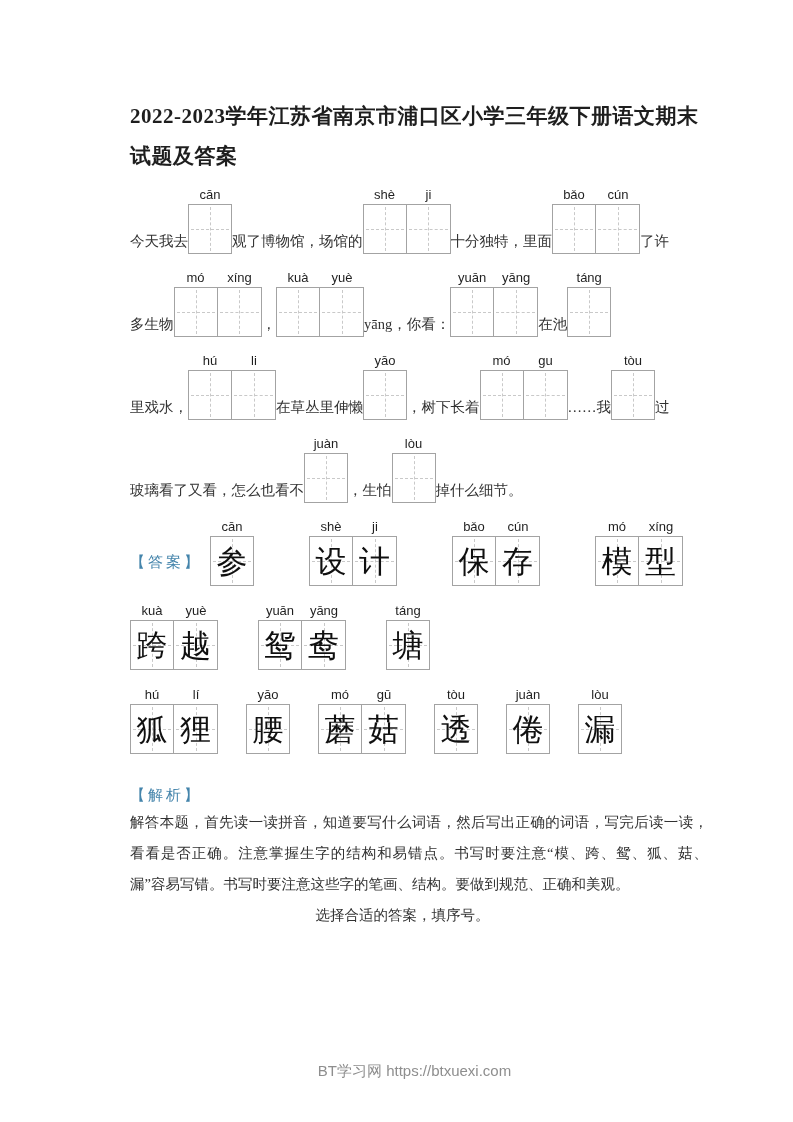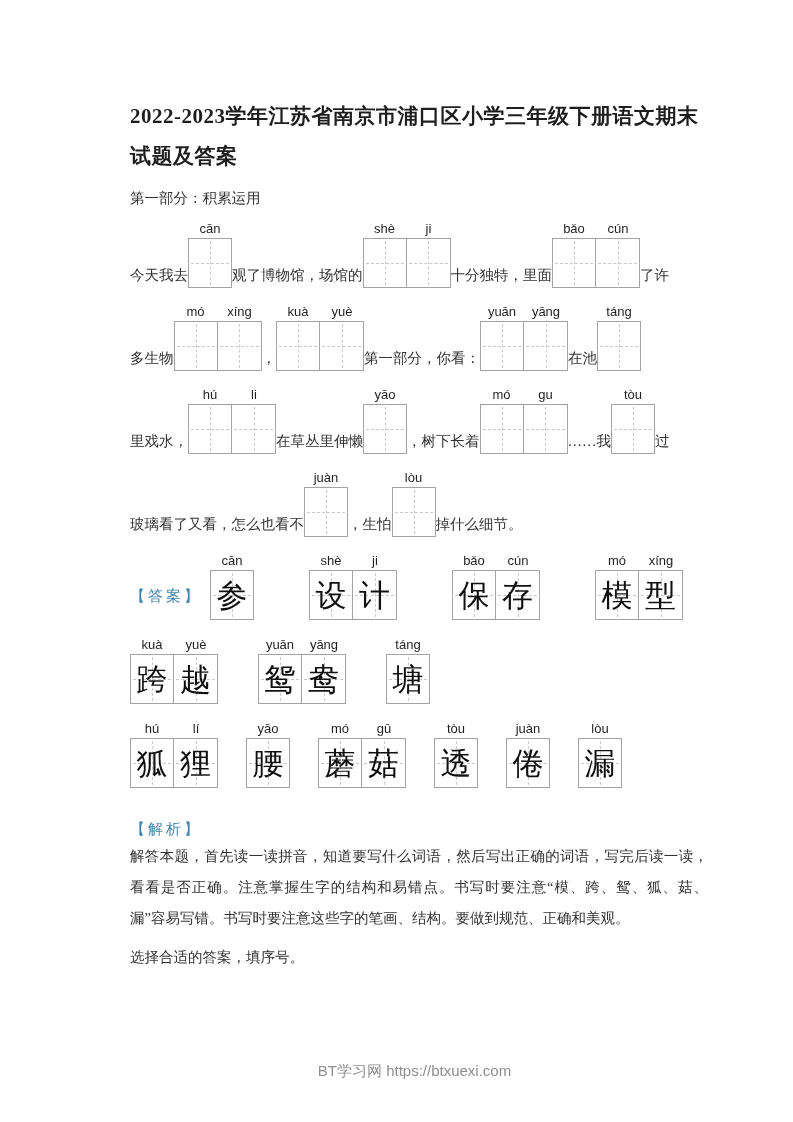--- a/index.html
+++ b/index.html
@@ -62,37 +62,36 @@
   .blue-label {
     color:#4484ab; font-size:15px; letter-spacing:3px;
     margin:0 8px 14px 0; white-space:nowrap;
   }
   .analysis-label { display:inline-block; margin:14px 0 0 0;text-align:right; }
   .detail-line { font-size:14.5px; line-height:31px; margin-top:8px; }
   .detail-para {
     font-size:14.5px; line-height:31px; width:578px;
     text-align:justify; margin-top:2px;
   }
-  .next-prompt { font-size:14.5px; line-height:31px; margin-top:8px; }
+  .next-prompt { font-size:14.5px; line-height:31px; margin-top:0;text-align:center; }
 
   .footer {
     position:absolute; left:0; top:1062px; width:793px;
     text-align:center;
     font-family:"Liberation Sans","DejaVu Sans",sans-serif;
     font-size:15px; color:#8e8e8e;
   }
 </style>
 </head>
 <body>
 
 <div class="page">
 
   <div class="title">2022-2023学年江苏省南京市浦口区小学三年级下册语文期末试题及答案</div>
 
-  <div class="section-heading">第一部分：积累运用</div>
 
 
   <div>
       <div class="q-row">
         <span class="q-text">今天我去</span>
         <div class="pz">
           <div class="py-row">
             <span class="py">cān</span>
           </div>
           <div class="cellbox">
@@ -139,21 +138,21 @@
         <div class="pz">
           <div class="py-row">
             <span class="py">kuà</span>
             <span class="py">yuè</span>
           </div>
           <div class="cellbox">
             <div class="cell"></div>
             <div class="cell"></div>
           </div>
         </div>
-        <span class="q-text">第一部分，你看：</span>
+        <span class="q-text">yāng，你看：</span>
         <div class="pz">
           <div class="py-row">
             <span class="py">yuān</span>
             <span class="py">yāng</span>
           </div>
           <div class="cellbox">
             <div class="cell"></div>
             <div class="cell"></div>
           </div>
         </div>

